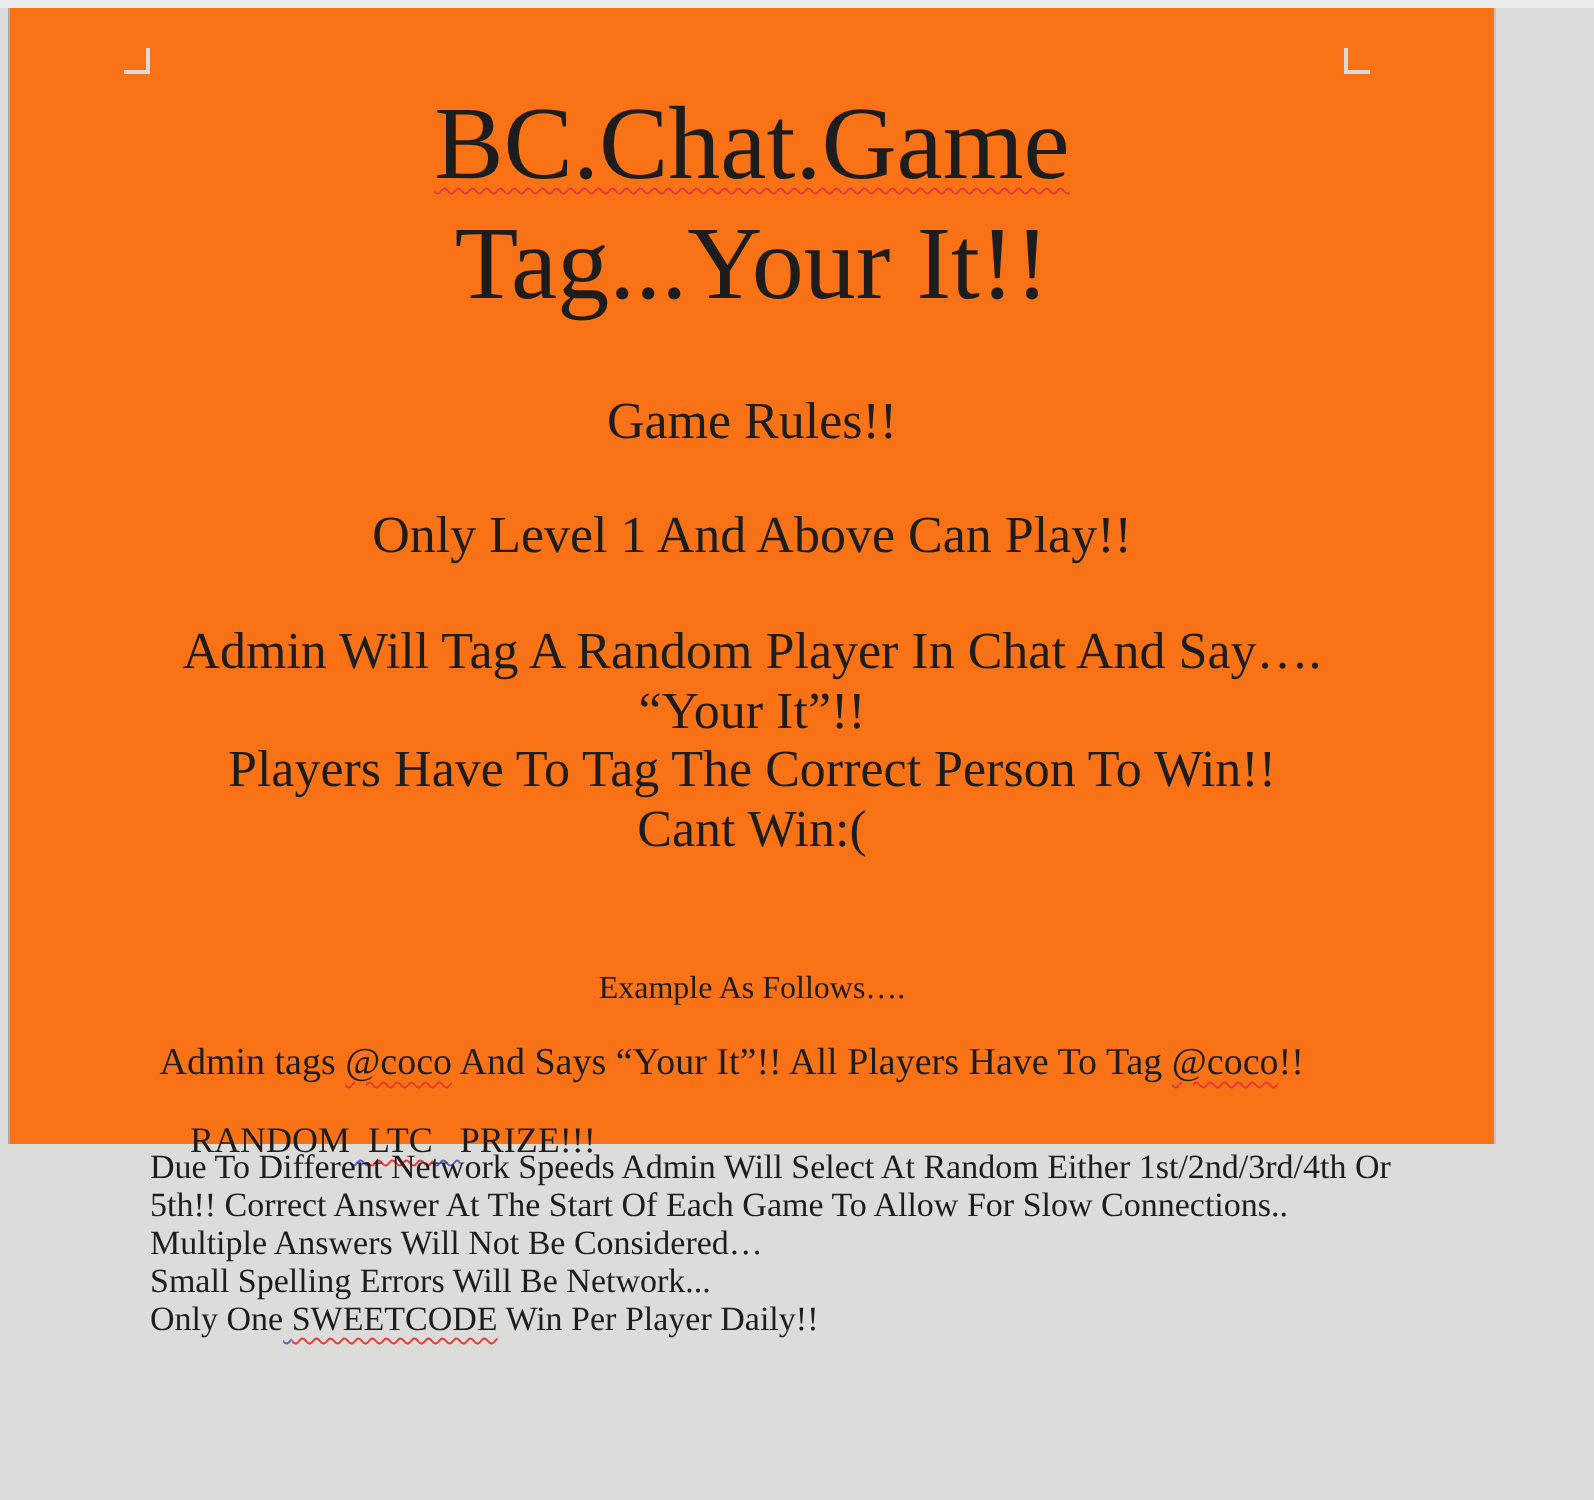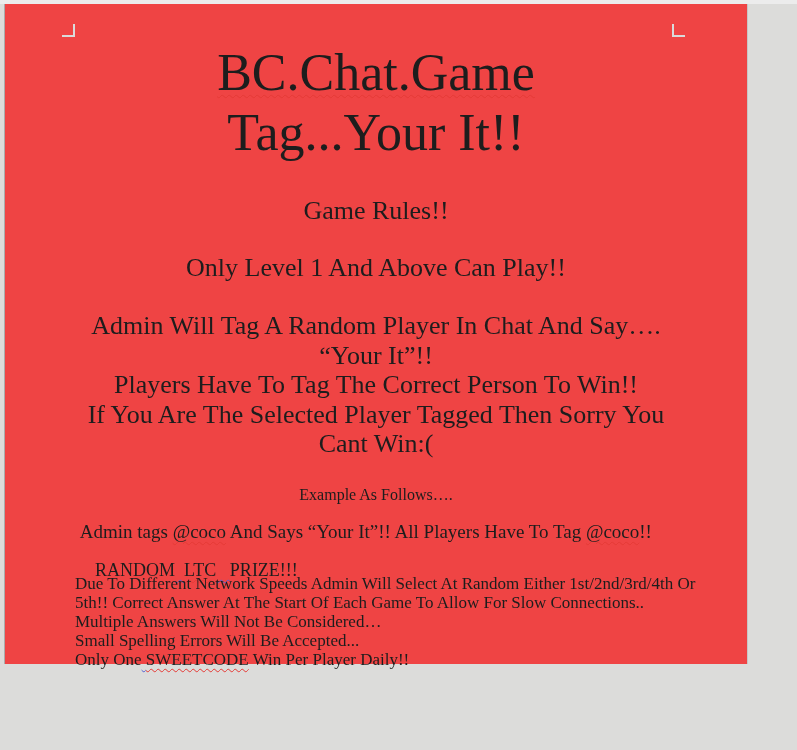--- a/index.html
+++ b/index.html
@@ -8,22 +8,22 @@
     background:#dcdcda;
     font-family:"Liberation Serif","DejaVu Serif",serif;
     color:#1d1d1d;
     position:relative;
   }
   .top-strip {
     position:absolute; left:0; top:0; width:797px; height:4px;
     background:#ececec;
   }
   .page {
-    position:absolute; left:4px; top:4px; width:744px; height:660px;
-    background:#ef4444;
+    position:absolute; left:4px; top:4px; width:744px; height:568px;
+    background:#f97316;
     border-left:1px solid #ababab;
     border-right:1px solid #c6c6c6;
   }
   .marker { position:absolute; width:13px; height:13px; }
   .marker-tl { left:57px; top:20px; border-right:2px solid #dadada; border-bottom:2px solid #dadada; }
   .marker-tr { left:667px; top:20px; border-left:2px solid #dadada; border-bottom:2px solid #dadada; }
 
   .line { position:absolute; white-space:nowrap; }
   .centered { left:0; right:0; text-align:center; }
 
@@ -71,31 +71,30 @@
   <div class="line centered title-block"><span class="squig-red-big">BC.Chat.Game</span><br><span>Tag...Your It!!</span></div>
 
   <div class="line centered subtitle">Game Rules!!</div>
 
   <div class="line centered eligibility">Only Level 1 And Above Can Play!!</div>
 
   <div class="rules-block centered" style="position:absolute;">
     <div>Admin Will Tag A Random Player In Chat And Say….</div>
     <div>“Your It”!!</div>
     <div>Players Have To Tag The Correct Person To Win!!</div>
-    <div>If You Are The Selected Player Tagged Then Sorry You</div>
     <div>Cant Win:(</div>
   </div>
 
   <div class="line centered example-heading">Example As Follows….</div>
 
   <div class="line example-line"><span>&nbsp;Admin tags </span><span class="squig-red">@coco</span><span> And Says “Your It”!! All Players Have To Tag </span><span class="squig-red">@coco</span><span>!!</span></div>
 
   <div class="line prize-line"><span>RANDOM</span><span class="squig-blue">&nbsp;&nbsp;</span><span class="squig-red">LTC</span><span class="squig-blue">&nbsp;&nbsp;&nbsp;</span><span>PRIZE!!!</span></div>
 
   <div class="notes-block line">
     <div>Due To Different Network Speeds Admin Will Select At Random Either 1st/2nd/3rd/4th Or</div>
     <div>5th!! Correct Answer At The Start Of Each Game To Allow For Slow Connections..</div>
     <div>Multiple Answers Will Not Be Considered…</div>
-    <div>Small Spelling Errors Will Be Accepted...</div>
+    <div>Small Spelling Errors Will Be Network...</div>
     <div><span>Only One</span><span class="squig-blue">&nbsp;</span><span class="squig-red">SWEETCODE</span><span> Win Per Player Daily!!</span></div>
   </div>
 
 </div>
 
 </body></html>

